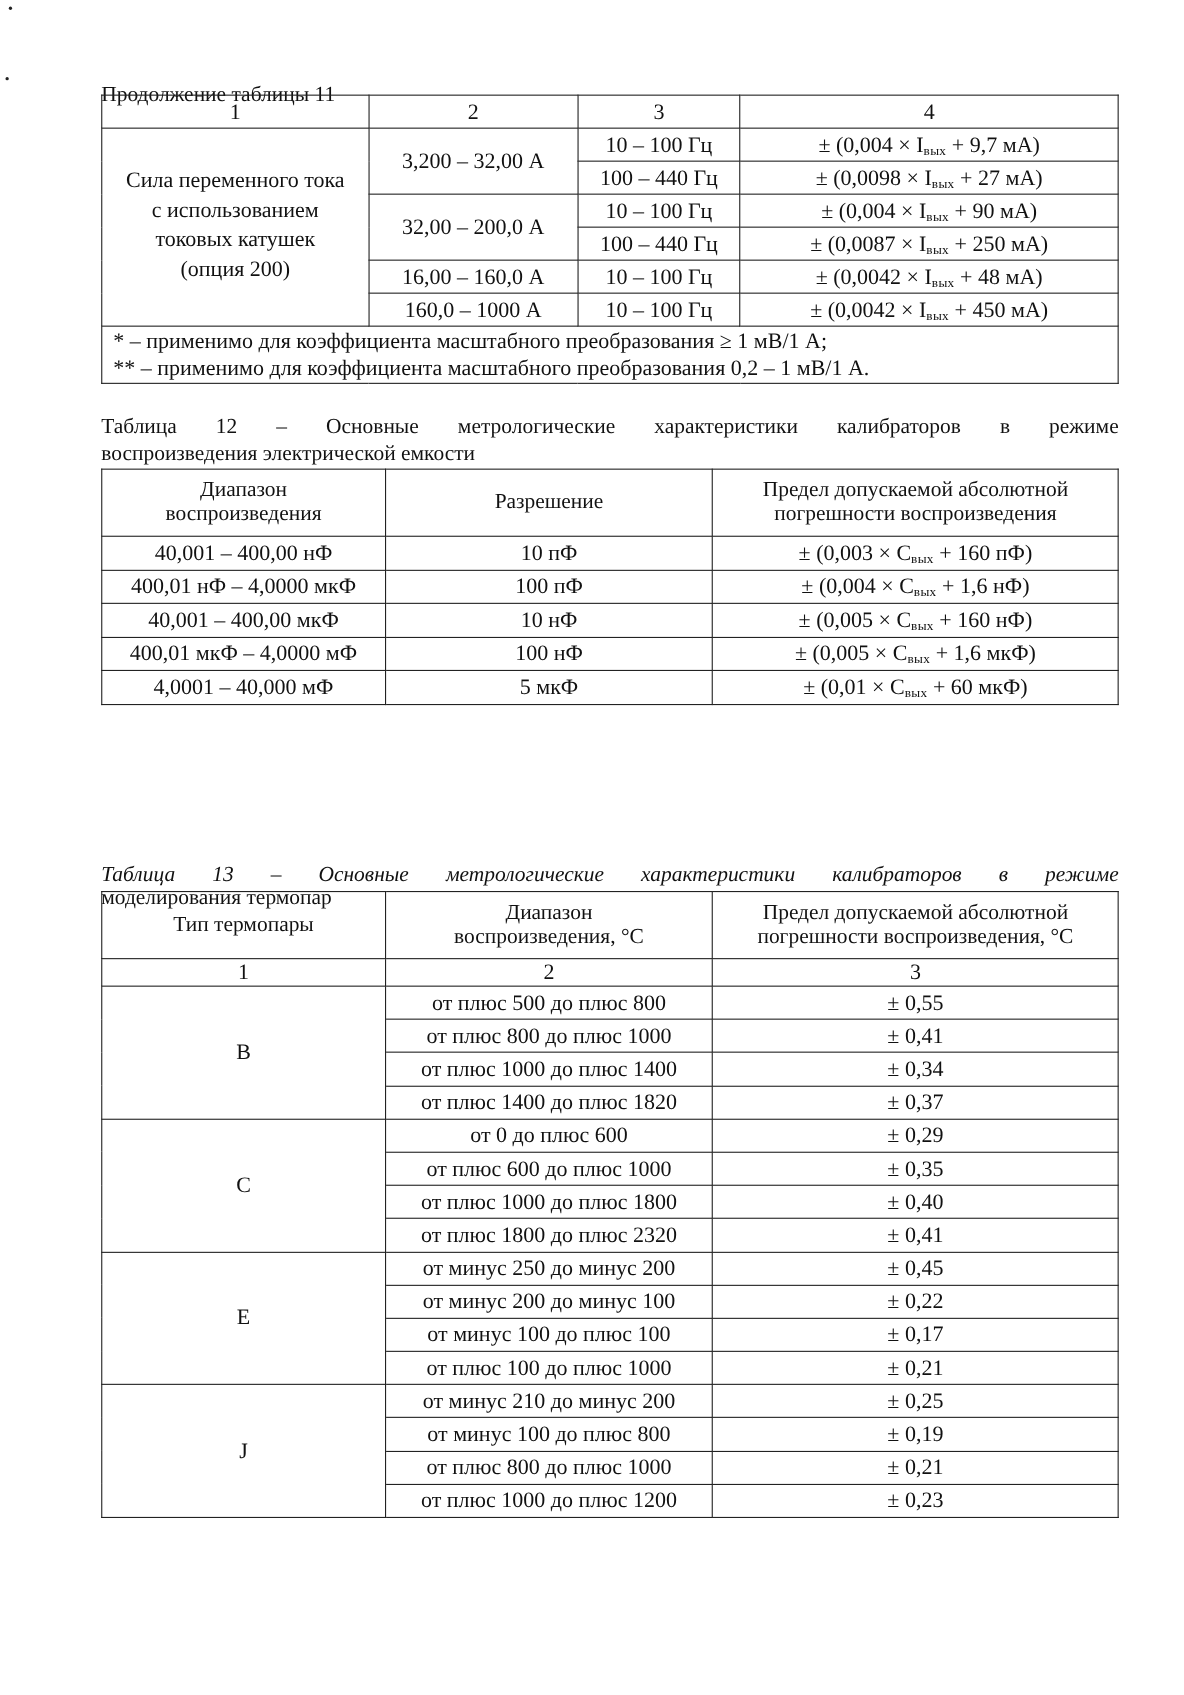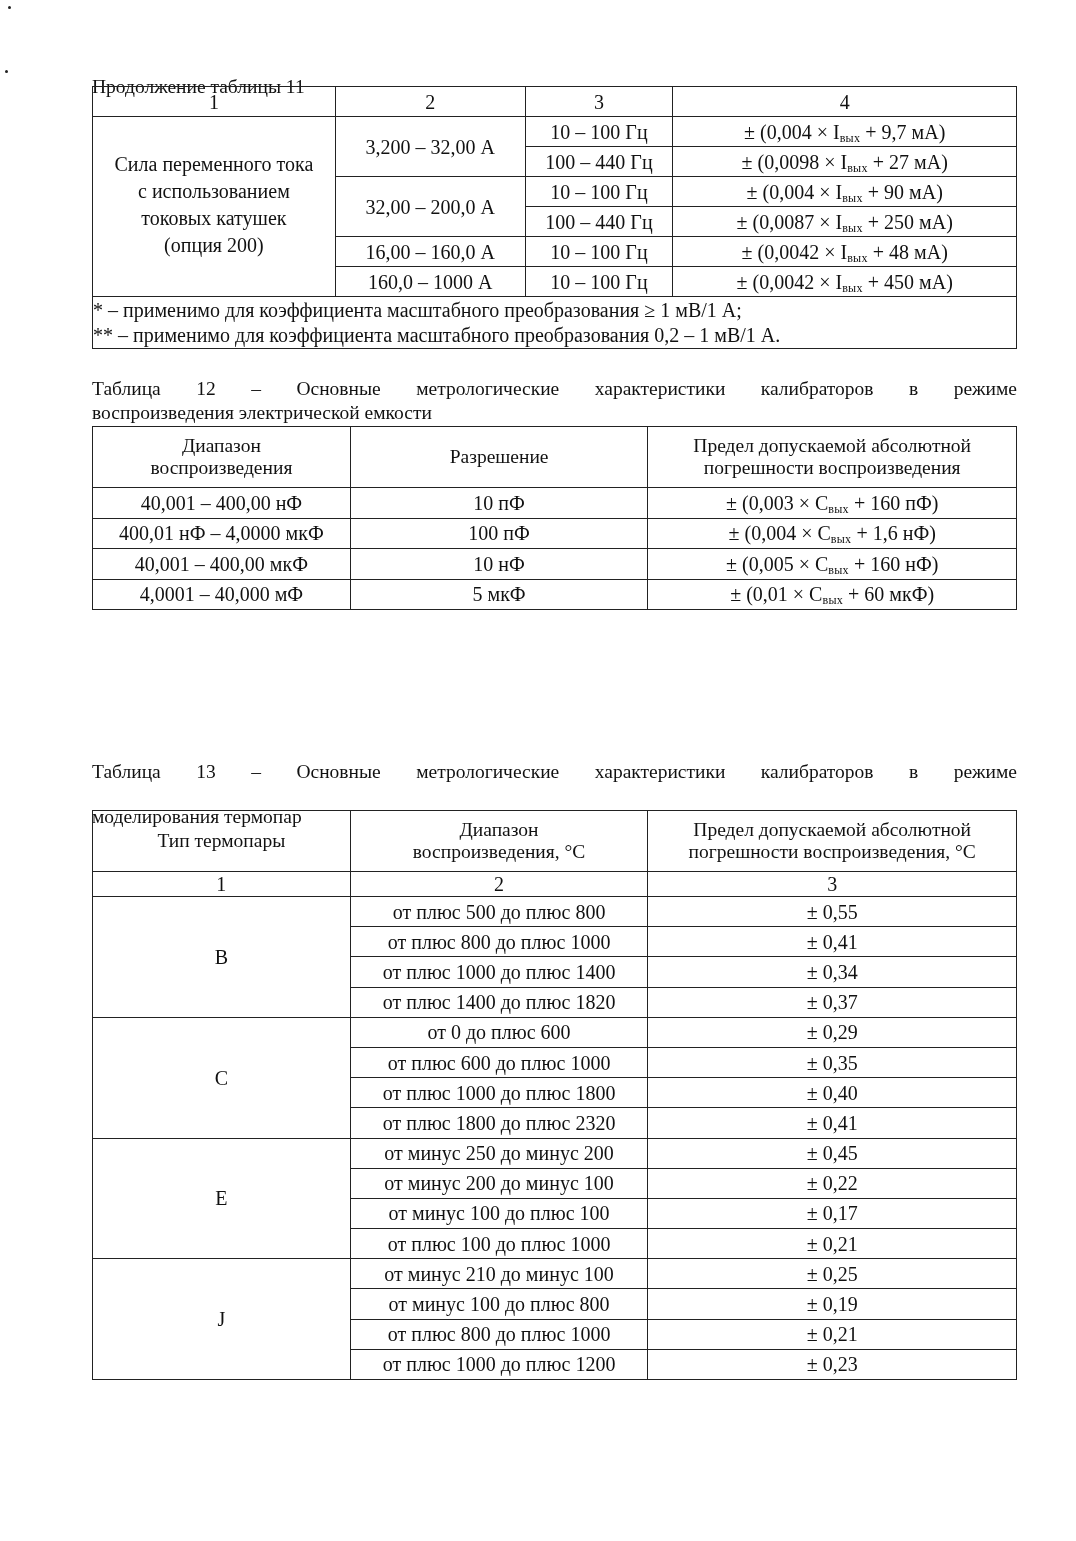--- a/index.html
+++ b/index.html
@@ -8,21 +8,21 @@
     font-family: "Liberation Serif", "DejaVu Serif", serif; color: #111;
   }
   .speck { position: absolute; width: 3px; height: 3px; background: #222; border-radius: 50%; }
   .caption { position: absolute; left: 92px; font-size: 19.5px; line-height: 22px; }
   .caption.just { width: 925px; text-align: justify; text-align-last: justify; }
   table { position: absolute; left: 92px; border-collapse: collapse; font-size: 20px; }
   td, th { border: 1.5px solid #222; text-align: center; vertical-align: middle; padding: 0 4px; font-weight: normal; line-height: 22px; }
   sub { font-size: 12px; vertical-align: -3px; line-height: 0; letter-spacing: 0.3px; }
   .narrow { font-family: "Liberation Sans Narrow", "Liberation Serif", serif; }
   .hdr2 { font-size: 19.5px; }
-  .note td { text-align: left; padding-left: 0; }
+  .note td { text-align: left; padding-left: 10px; }
 </style>
 </head>
 <body>
 
 <span class="speck" style="left:8px;top:6px;"></span>
 <span class="speck" style="left:5px;top:70px;"></span>
 
 <div class="caption" style="top:76px;">Продолжение таблицы 11</div>
 
 <table style="top:86px;width:925px;">
@@ -114,28 +114,33 @@
         <td>400,01 нФ – 4,0000 мкФ</td>
         <td>100 пФ</td>
         <td><span>± (0,004 × C</span><sub>вых</sub><span> + 1,6 нФ)</span></td>
       </tr>
       <tr style="height: 30.5px;">
         <td>40,001 – 400,00 мкФ</td>
         <td>10 нФ</td>
         <td><span>± (0,005 × C</span><sub>вых</sub><span> + 160 нФ)</span></td>
       </tr>
       <tr style="height: 30.5px;">
+        <td>400,01 мкФ – 4,0000 мФ</td>
+        <td>100 нФ</td>
+        <td><span>± (0,005 × C</span><sub>вых</sub><span> + 1,6 мкФ)</span></td>
+      </tr>
+      <tr style="height: 30.5px;">
         <td>4,0001 – 40,000 мФ</td>
         <td>5 мкФ</td>
         <td><span>± (0,01 × C</span><sub>вых</sub><span> + 60 мкФ)</span></td>
       </tr>
     </tbody>
 </table>
 
-<div class="caption just" style="top:761px;">Таблица 13 – Основные метрологические характеристики калибраторов в режиме</div>
+<div class="caption just" style="top:785px;font-style:italic;">Таблица 13 – Основные метрологические характеристики калибраторов в режиме</div>
 <div class="caption" style="top:806px;">моделирования термопар</div>
 
 <table style="top:810px;width:925px;">
   <colgroup>
     <col style="width:258px">
       <col style="width:298px">
       <col style="width:369px">
   </colgroup>
   <tbody>
       <tr style="height:61px" class="hdr2">
@@ -202,21 +207,21 @@
       <tr style="height: 30.2px;">
         <td class="narrow">от минус 100 до плюс 100</td>
         <td class="narrow">± 0,17</td>
       </tr>
       <tr style="height: 30.2px;">
         <td class="narrow">от плюс 100 до плюс 1000</td>
         <td class="narrow">± 0,21</td>
       </tr>
       <tr style="height: 30.2px;">
         <td rowspan="4">J</td>
-        <td class="narrow">от минус 210 до минус 100</td>
+        <td class="narrow">от минус 210 до минус 200</td>
         <td class="narrow">± 0,25</td>
       </tr>
       <tr style="height: 30.2px;">
         <td class="narrow">от минус 100 до плюс 800</td>
         <td class="narrow">± 0,19</td>
       </tr>
       <tr style="height: 30.2px;">
         <td class="narrow">от плюс 800 до плюс 1000</td>
         <td class="narrow">± 0,21</td>
       </tr>

